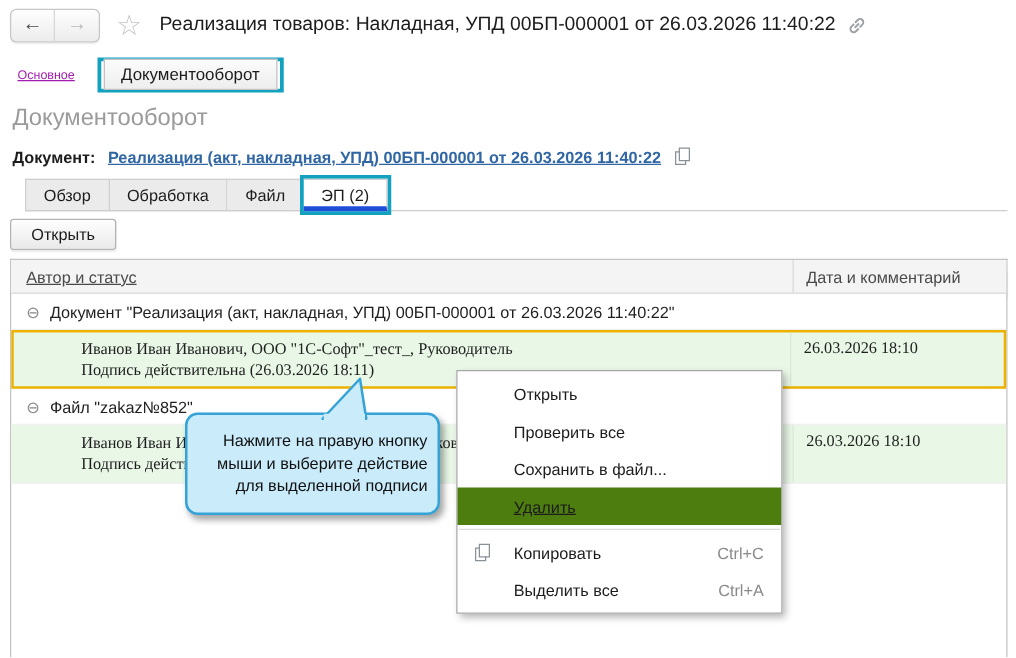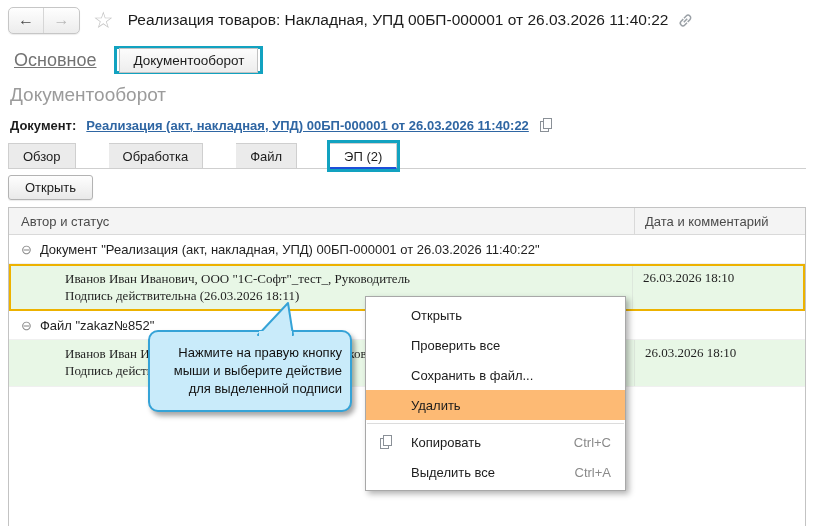--- a/index.html
+++ b/index.html
@@ -13,54 +13,54 @@
              background:linear-gradient(#fefefe,#ececec); box-shadow:0 1px 1px rgba(0,0,0,.08); }
   .navbtn { width:35px; display:flex; align-items:center; justify-content:center; font-size:16px; cursor:default; }
   .navbtn.back { color:#4a4a4a; border-right:1px solid #d6d6d6; }
   .navbtn.fwd  { color:#b9b9b9; }
   .star { font-size:23px; color:#c4c4c4; margin-left:13px; line-height:1; }
   .title { margin-left:14px; font-size:15.5px; color:#1c1c1c; white-space:nowrap; }
   .linkicon { margin-left:9px; display:inline-flex; }
 
   
   .navrow { position:absolute; top:46px; left:14px; display:flex; align-items:center; }
-  .mainlink { color:#737373; text-decoration:underline; font-size:18px; margin-right:18px;text-align:center; }
+  .mainlink { color:#a21caf; text-decoration:underline; font-size:10px; margin-right:18px;text-align:center; }
   .docflow-wrap { border:3px solid #12a2c0; padding:2px; background:#fff; }
   .docflow-tab { border:1px solid #c2c2c2; background:linear-gradient(#fcfcfc,#ededed);
                  padding:4px 13px; font-size:13.5px; color:#1c1c1c; }
 
   
   .pagehead { position:absolute; top:84px; left:10px; font-size:19px; color:#9b9b9b; }
   .docline { position:absolute; top:117px; left:10px; display:flex; align-items:center; font-size:13px;font-weight:bold; }
   .doclabel { color:#1c1c1c; margin-right:10px; }
   .doclink { color:#2f66a3; text-decoration:underline; }
   .copyicon { margin-left:10px; display:inline-flex; }
 
   
-  .tabstrip { position:absolute; top:143px; left:8px; right:7px; height:26px;
-              border-bottom:1px solid #cfcfcf; display:flex; align-items:flex-end;gap:33px; }
+  .tabstrip { position:absolute; top:143px; left:20px; right:7px; height:26px;
+              border-bottom:1px solid #cfcfcf; display:flex; align-items:flex-end; }
   .tab { height:26px; margin-bottom:-1px; padding:5px 14px 0; font-size:13px; color:#1c1c1c;
          background:#ebebeb; border:1px solid #cfcfcf; border-left:none; cursor:default; }
   .tab:first-child { border-left:1px solid #cfcfcf; }
-  .tab.active { background:#fff; border-bottom:2px solid #1d4ed8;
+  .tab.active { background:#fff; border-bottom:4px solid #1d4ed8;
                 box-shadow:0 0 0 3px #12a2c0; position:relative; z-index:5; }
 
   
   .toolbar { position:absolute; top:175px; left:8px; right:7px; height:26px; }
   .btn { display:inline-flex; align-items:center; height:25px; padding:0 16px; font-size:13px; color:#1c1c1c;
          border:1px solid #b3b3b3; border-radius:3px; background:linear-gradient(#fefefe,#e9e9e9);
          box-shadow:0 1px 1px rgba(0,0,0,.08); cursor:default; }
   .btn-more { position:absolute; right:0; top:0; padding:0 10px;margin-top:40px; }
   .caret { margin-left:7px; font-size:10px; color:#444; }
 
   
   .table { position:absolute; top:207px; left:8px; width:798px; height:319px;
            border:1px solid #c3c3c3; border-bottom:none; background:#fff; font-size:13px; }
   .thead { display:flex; height:27px; background:#f4f4f4; border-bottom:1px solid #d9d9d9; color:#4a4a4a; }
-  .th1 { flex:1 1 auto; display:flex; align-items:center; padding-left:12px; }
+  .th1 { flex:1 1 auto; display:flex; align-items:center; padding-left:12px;text-decoration:underline; }
   .th2 { width:171px; display:flex; align-items:center; padding-left:10px; border-left:1px solid #d9d9d9; }
   .grow { height:29px; display:flex; align-items:center; padding-left:12px; border-bottom:1px solid #f0f0f0; }
   .cx { color:#8a8a8a; font-size:13px; margin-right:8px; }
   .sigrow { height:47px; display:flex; background:#e8f7e6; border-bottom:1px solid #f0f0f0;font-family:Liberation Serif, serif; }
   .sigrow .c1 { flex:1 1 auto; padding:5px 0 0 56px; line-height:17px; }
   .sigrow .c2 { width:171px; padding:5px 0 0 10px; border-left:1px solid #dde8dc; }
   .sigrow.selected { border:2px solid #edb200; }
   .sigrow.selected .c1 { padding-left:54px; padding-top:4px; }
   .sigrow.selected .c2 { padding-top:4px; }
 
@@ -70,21 +70,21 @@
              box-shadow:3px 4px 5px rgba(0,0,0,.35); padding:12px 8px; text-align:right;
              font-size:13px; line-height:18px; color:#111; }
   .callout .pointer { position:absolute; top:-32px; left:104px; }
 
   
   .cmenu { position:absolute; left:365px; top:296px; width:261px; z-index:40; background:#fff;
            border:1px solid #a8a8a8; box-shadow:3px 3px 6px rgba(0,0,0,.3); padding:3px 0; }
   .mi { height:30px; display:flex; align-items:center; padding:0 14px 0 45px;
         font-size:13px; color:#1c1c1c; position:relative; cursor:default; }
   .mi .sc { margin-left:auto; color:#8a8a8a; }
-  .mi.hl { background:#fdba74; }
+  .mi.hl { background:#4d7c0f;text-decoration:underline; }
   .msep { height:1px; background:#dcdcdc; margin:3px 1px; }
   .mi .micon { position:absolute; left:13px; top:7px; }
 </style>
 </head>
 <body>
 
 <div class="screen">
 
   <div class="hdr">
     <div class="navbtns">

